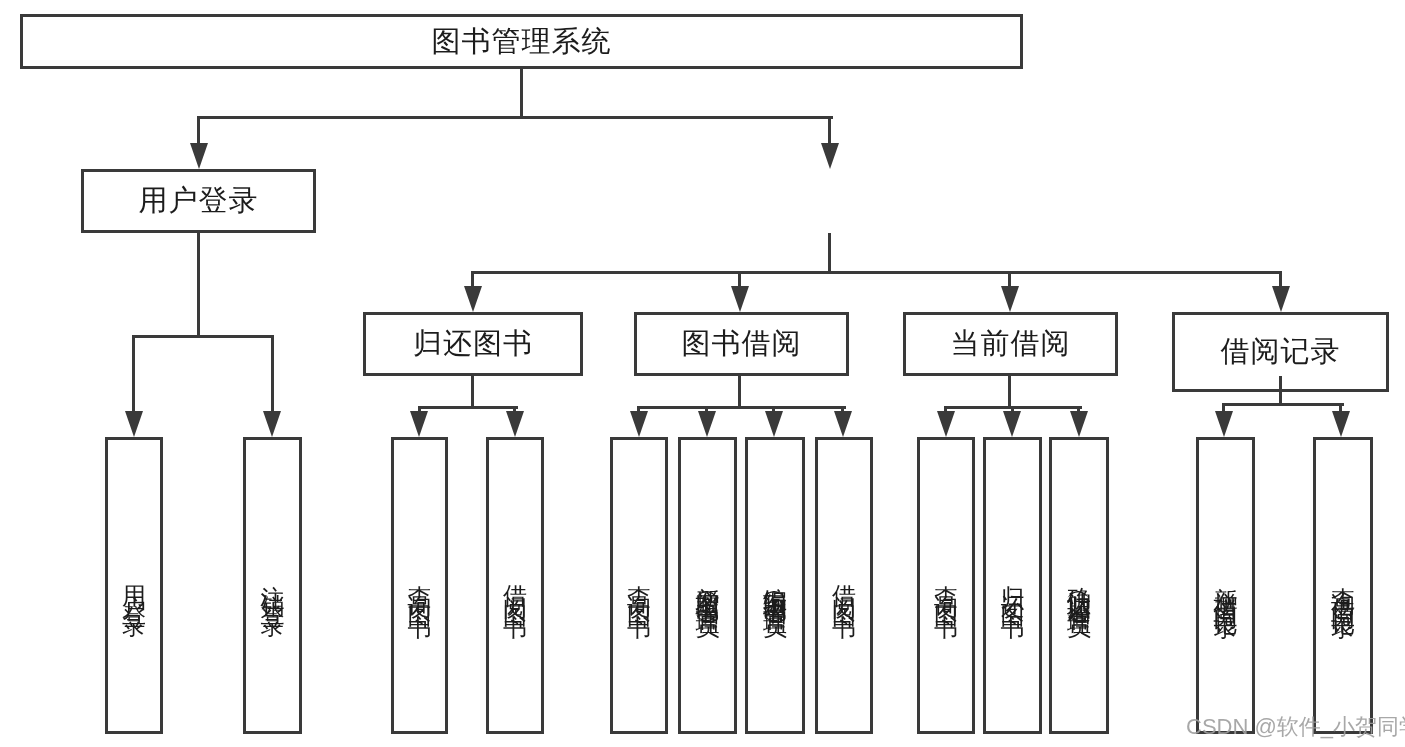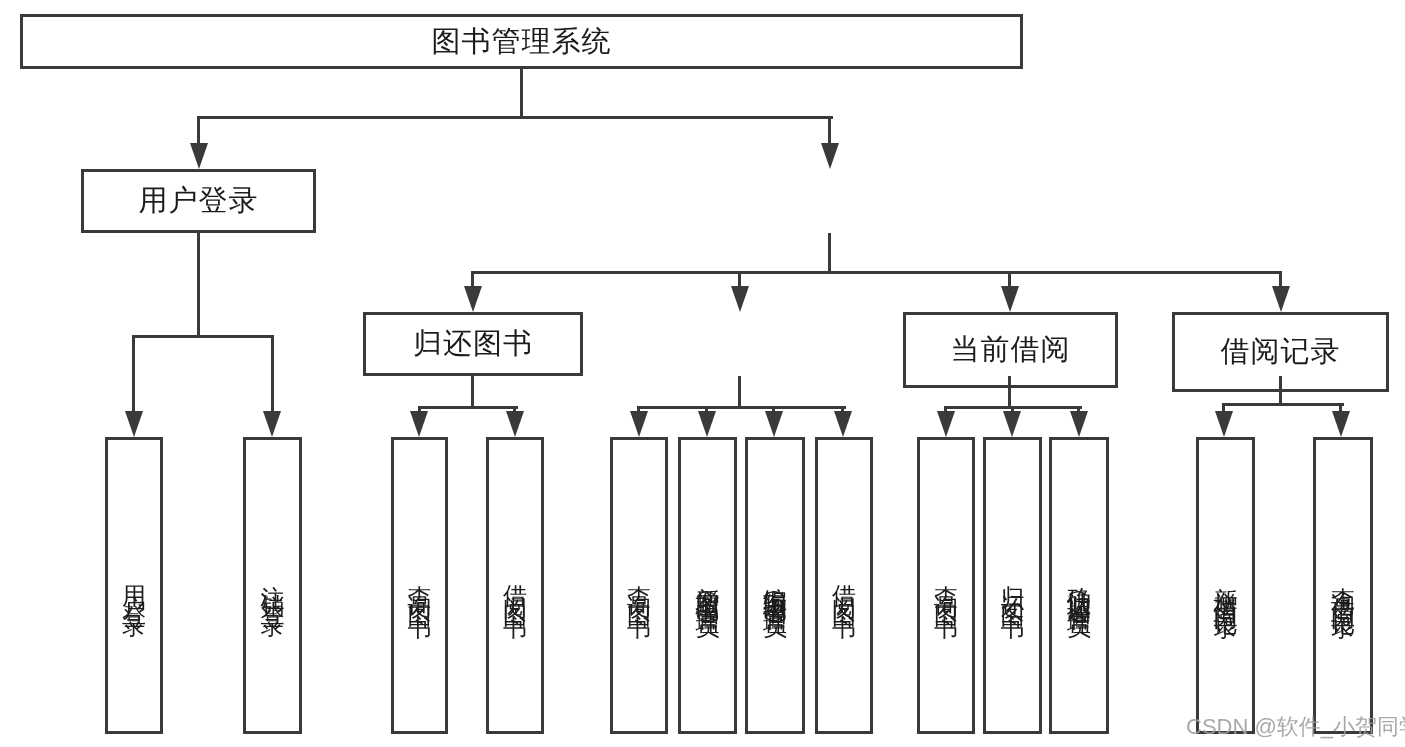--- a/index.html
+++ b/index.html
@@ -65,21 +65,24 @@
   <div class="ln" style="left:738px;top:271px;width:3px;height:20px"></div>
   <div class="arrow" style="left:731px;top:286px"></div>
   <div class="ln" style="left:1008px;top:271px;width:3px;height:20px"></div>
   <div class="arrow" style="left:1001px;top:286px"></div>
   <div class="ln" style="left:1279px;top:271px;width:3px;height:20px"></div>
   <div class="arrow" style="left:1272px;top:286px"></div>
 
   <div class="node" style="left:363px;top:312px;width:220px;height:64px">
     <span class="hlabel">归还图书</span>
   </div>
-  <div class="node" style="left:903px;top:312px;width:215px;height:76px">
+  <div class="node" style="left:634px;top:312px;width:215px;height:64px">
+    <span class="hlabel">图书借阅</span>
+  </div>
+  <div class="node" style="left:903px;top:312px;width:215px;height:64px">
     <span class="hlabel">当前借阅</span>
   </div>
   <div class="node" style="left:1172px;top:312px;width:217px;height:80px">
     <span class="hlabel">借阅记录</span>
   </div>
 
   <div class="ln" style="left:471px;top:376px;width:3px;height:32px"></div>
   <div class="ln" style="left:418px;top:406px;width:100px;height:3px"></div>
   <div class="ln" style="left:418px;top:406px;width:3px;height:10px"></div>
   <div class="arrow" style="left:410px;top:411px"></div>

